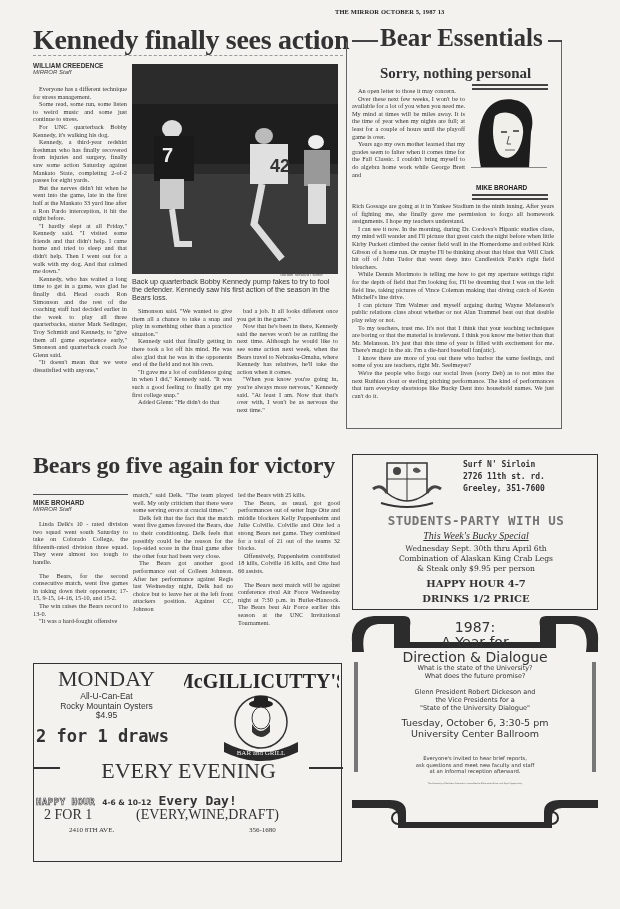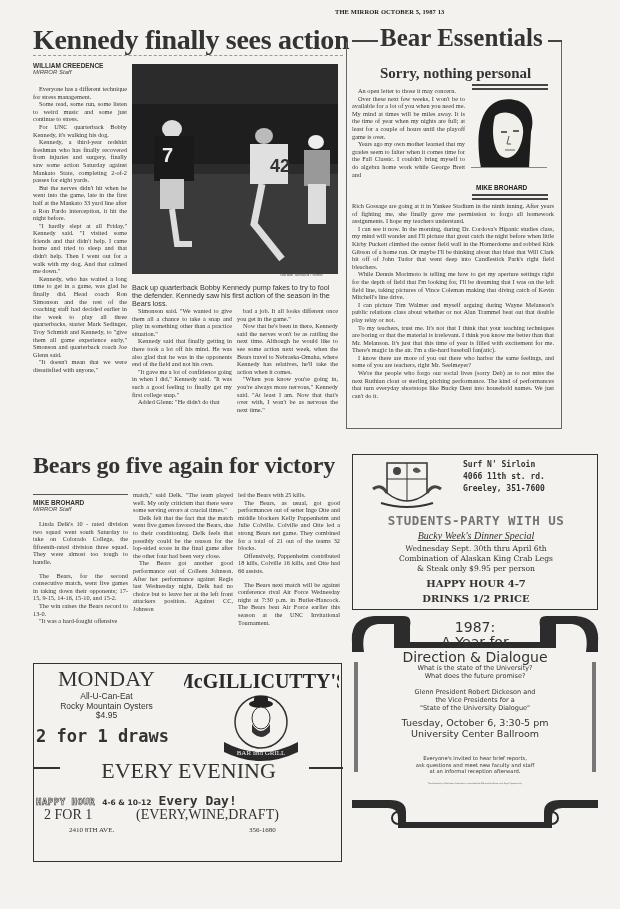--- a/index.html
+++ b/index.html
@@ -14,21 +14,21 @@
   .bear-line-r { left: 548px; top: 40px; width: 14px; height: 2px; background:#444; }
   .bear-box { left: 346px; top: 42px; width: 216px; height: 387px; border: 1px solid #666; border-top: none; }
   .dots { left: 33px; top: 55px; width: 310px; height: 1px; border-top: 1px dashed #999; }
   .byline { font-family: "Liberation Sans", sans-serif; font-size: 6.5px; font-weight: bold; color: #333; }
   .bystaff { font-family: "Liberation Sans", sans-serif; font-size: 6px; font-style: italic; color: #444; }
   .col { font-size: 6.3px; line-height: 7.6px; text-align: justify; color: #333; }
   .col p { text-indent: 6px; }
   .photo { left: 132px; top: 64px; width: 206px; height: 210px; background: #2a2a2a; overflow: hidden; }
   .photo svg { width: 100%; height: 100%; }
   .credit { left: 280px; top: 272px; font-family: "Liberation Sans", sans-serif; font-size: 4px; color: #555; }
-  .caption { left: 132px; top: 284px; width: 206px; font-family: "Liberation Sans", sans-serif; font-size: 7.2px; line-height: 8.2px; color: #333; }
+  .caption { left: 132px; top: 278px; width: 206px; font-family: "Liberation Sans", sans-serif; font-size: 7.2px; line-height: 8.2px; color: #333; }
   .sorry { left: 380px; top: 46px; font-size: 15px; font-weight: bold; color:#333; }
   .mug { left: 471px; top: 96px; width: 76px; height: 72px; background: #f3f2ee; border-bottom: 1px solid #888; overflow: hidden; }
   .mugbars { height: 2px; background: #444; }
   .mugname { left: 476px; top: 184px; font-family: "Liberation Sans", sans-serif; font-size: 6.5px; font-weight: bold; }
   .h2 { left: 33px; top: 452px; font-size: 24px; letter-spacing: -0.2px; }
   .ad { border: 1px solid #333; background: #f3f2ee; }
   .ad-surf { left: 352px; top: 454px; width: 246px; height: 156px; }
   .ad-mug { left: 33px; top: 663px; width: 309px; height: 199px; }
   .mono-bold { font-family: "DejaVu Sans Mono", monospace; font-weight: bold; }
   .center { text-align: center; }
@@ -164,25 +164,25 @@
     <path d="M20 4 L60 4 L60 34 Q40 50 20 34 Z" fill="none" stroke="#333" stroke-width="1.5"></path>
     <line x1="40" y1="4" x2="40" y2="42" stroke="#333"></line>
     <line x1="20" y1="20" x2="60" y2="20" stroke="#333"></line>
     <circle cx="30" cy="12" r="4" fill="#444"></circle>
     <path d="M46 10 Q50 6 54 12 Q50 16 46 12" fill="#555"></path>
     <path d="M6 30 Q14 24 20 34 M74 30 Q66 24 60 34" stroke="#444" stroke-width="3" fill="none"></path>
     <path d="M14 44 Q40 52 66 44" stroke="#333" stroke-width="2" fill="none"></path>
   </svg>
   <div class="abs mono-bold" style="left:110px;top:4px;font-size:8px;line-height:12px;color:#333;">
     <div>Surf N' Sirloin</div>
-    <div>4066 11th st. rd.</div>
+    <div>2726 11th st. rd.</div>
     <div>Greeley, 351-7600</div>
   </div>
   <div class="abs mono-bold center" style="left:0;top:58px;width:246px;font-size:12.5px;letter-spacing:0.5px;color:#737373;">STUDENTS-PARTY WITH US</div>
-  <div class="abs center" style="left:0;top:75px;width:246px;font-size:10px;font-style:italic;text-decoration:underline;color:#333;">Bucky Week's Dinner Special</div>
+  <div class="abs center" style="left:0;top:75px;width:246px;font-size:10px;font-style:italic;text-decoration:underline;color:#333;">This Week's Bucky Special</div>
   <div class="abs center" style="left:0;top:89px;width:246px;font-size:7.6px;line-height:10px;color:#333;font-family:'DejaVu Serif',serif;">
     <div>Wednesday Sept. 30th thru April 6th</div>
     <div>Combination of Alaskan King Crab Legs</div>
     <div>&amp; Steak only $9.95 per person</div>
   </div>
   <div class="abs center" style="left:0;top:121px;width:246px;font-size:10px;font-weight:bold;line-height:15px;color:#333;font-family:'DejaVu Serif',serif;">
     <div>HAPPY HOUR 4-7</div>
     <div>DRINKS 1/2 PRICE</div>
   </div>
 </div>

